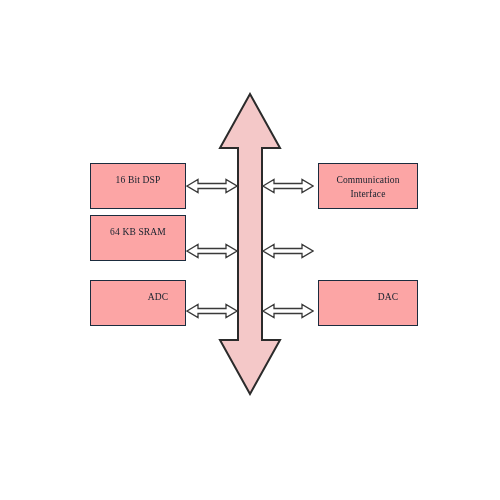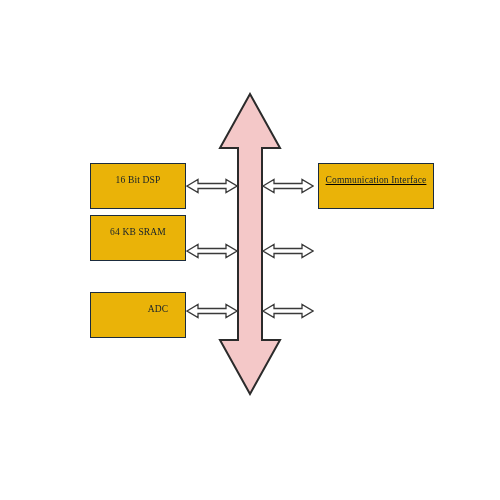--- a/index.html
+++ b/index.html
@@ -13,45 +13,45 @@
     height: 500px;
     background: #ffffff;
     font-family: "Liberation Serif", "DejaVu Serif", serif;
     overflow: hidden;
   }
 
   
   .node {
     position: absolute;
     box-sizing: border-box;
-    background: #eab308;
+    background: #fca5a5;
     border: 1.4px solid #1b2c3e;
     display: flex;
     align-items: flex-start;
     justify-content: center;
   }
   .node .node-label {
     display: block;
     width: 100%;
     text-align: center;
     font-size: 9.5px;
     line-height: 14px;
     color: #14202c;
     padding-top: 9px;
     letter-spacing: 0.15px;
   }
 
   
   .node.left  { left: 90px;  width: 96px; }
   
-  .node.right { left: 318px; width: 116px; text-decoration: underline; }
+  .node.right { left: 318px; width: 100px; }
 
   .row1 { top: 163px; height: 46px; }
   .row2 { top: 215px; height: 46px; }
-  .row3 { top: 292px; height: 46px; padding-left: 40px; }
+  .row3 { top: 280px; height: 46px; padding-left: 40px; }
 
   
   .bus-arrow {
     position: absolute;
     left: 218px;
     top: 92px;
     width: 64px;
     height: 304px;
   }
 
@@ -84,20 +84,23 @@
   <div class="node left row2">
     <span class="node-label">64 KB SRAM</span>
   </div>
   <div class="node left row3">
     <span class="node-label">ADC</span>
   </div>
 
   <div class="node right row1">
     <span class="node-label">Communication Interface</span>
   </div>
+  <div class="node right row3">
+    <span class="node-label">DAC</span>
+  </div>
 
   <div class="connector c-left conn-r1">
     <svg width="52" height="16" viewBox="0 0 52 16" xmlns="http://www.w3.org/2000/svg">
       <polygon points="1,8 12,1.5 12,5.5 40,5.5 40,1.5 51,8 40,14.5 40,10.5 12,10.5 12,14.5" fill="#ffffff" stroke="#3a3a3a" stroke-width="1.3" stroke-linejoin="miter"></polygon>
     </svg>
   </div>
   <div class="connector c-left conn-r2">
     <svg width="52" height="16" viewBox="0 0 52 16" xmlns="http://www.w3.org/2000/svg">
       <polygon points="1,8 12,1.5 12,5.5 40,5.5 40,1.5 51,8 40,14.5 40,10.5 12,10.5 12,14.5" fill="#ffffff" stroke="#3a3a3a" stroke-width="1.3" stroke-linejoin="miter"></polygon>
     </svg>

